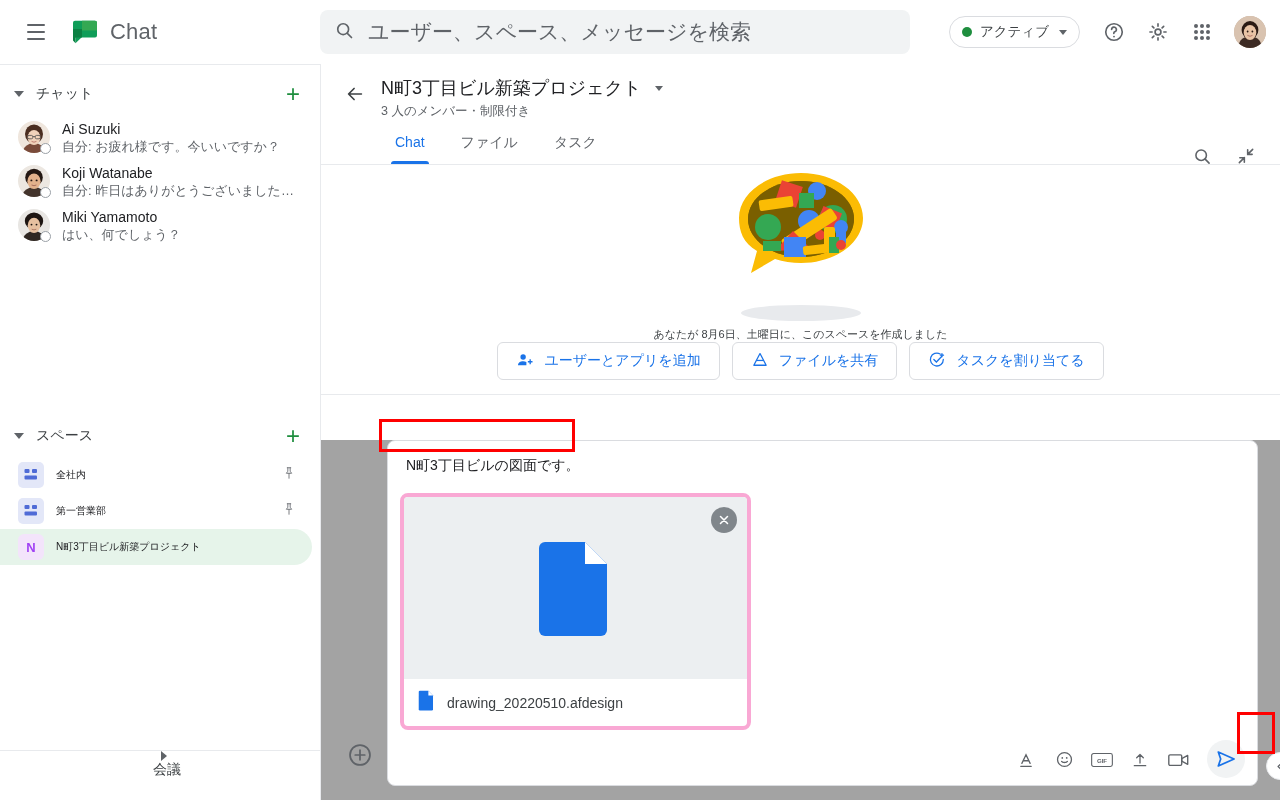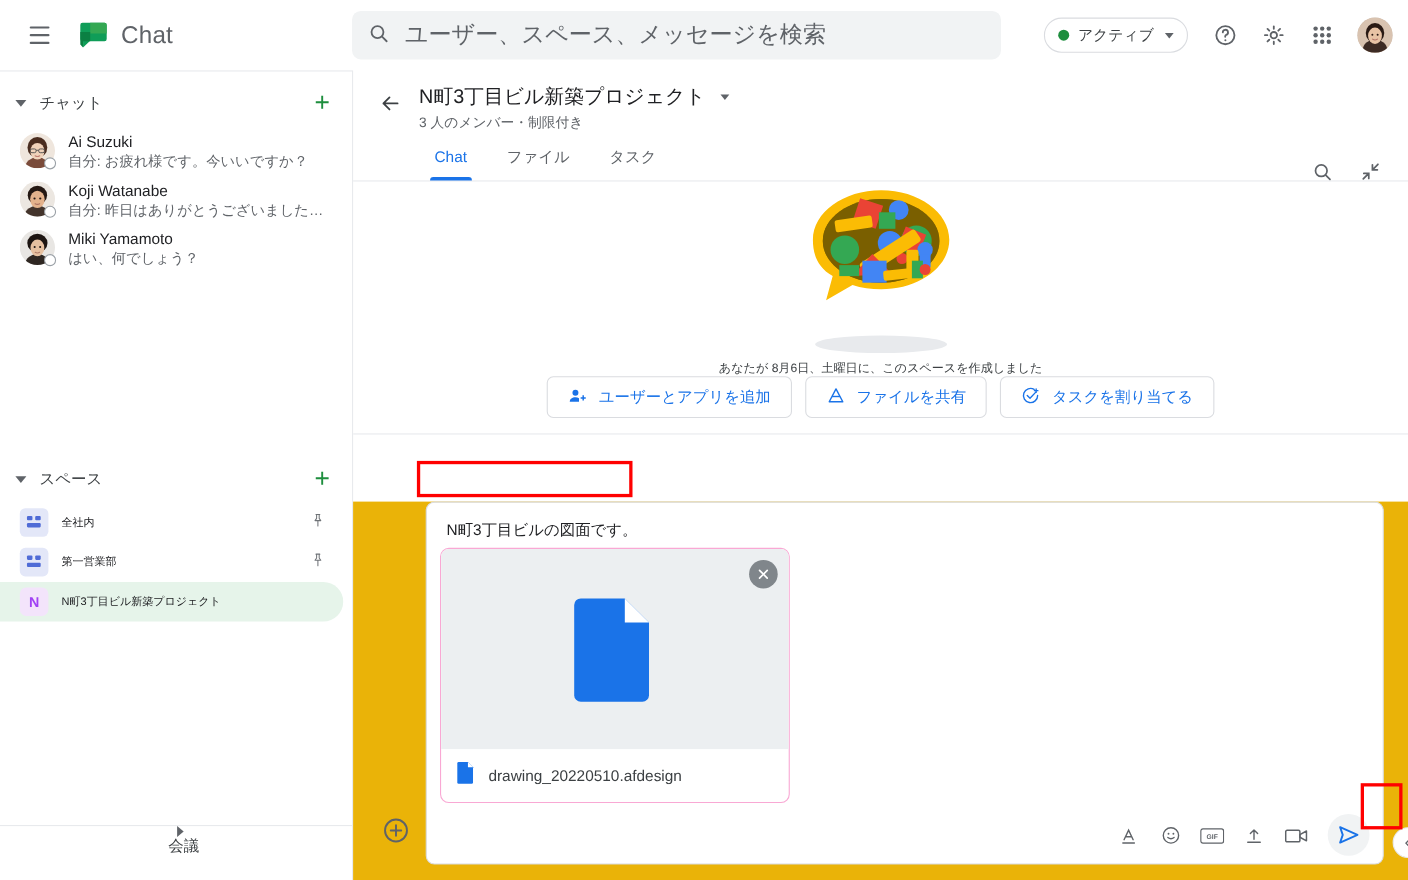--- a/index.html
+++ b/index.html
@@ -164,36 +164,36 @@
     height: 38px; padding: 0 18px; border: 1px solid #dadce0; border-radius: 6px;
     color: #1a73e8; font-size: 14px; cursor: pointer; background: #fff; white-space: nowrap;
   }
   .history { display: flex; align-items: center; justify-content: center; gap: 10px; margin-top: 18px; font-size: 12.5px; color: #5f6368; }
   .msg-divider { width: 100%; border-top: 1px solid #e8eaed; margin-top: 14px; }
 
   
   .composer-wrap {
     position: absolute; left: 0; right: 0; bottom: 0;
     padding: 0 22px 14px 22px; display: flex; align-items: flex-end; gap: 10px;
-    background: #eab308;
+    background: #a3a3a3;
   }
   .plus-circle {
     width: 34px; height: 34px; border-radius: 50%;
     display: flex; align-items: center; justify-content: center;
     cursor: pointer; margin-bottom: 14px; flex: 0 0 34px;
   }
   .composer {
     flex: 1; border: 1px solid #dadce0; border-radius: 8px;
     padding: 12px 12px 6px 12px; background: #fff; min-height: 120px;
     display: flex; flex-direction: column;
   }
   .compose-text { font-size: 14px; color: #202124; padding: 4px 6px; outline: none; }
   .attach-card {
-    width: 318px; border: 1px solid #f9a8d4; border-radius: 8px; overflow: hidden;
-    margin-top: 3px; background: #fff;
+    width: 351px; border: 4px solid #f9a8d4; border-radius: 8px; overflow: hidden;
+    margin-top: 14px; background: #fff;
   }
   .attach-preview {
     height: 182px; background: #eceff1; position: relative;
     display: flex; align-items: center; justify-content: center;
   }
   .doc-glyph { width: 78px; height: 100px; position: relative; }
   .close-chip {
     position: absolute; top: 10px; right: 10px;
     width: 26px; height: 26px; border-radius: 50%; background: #80868b;
     display: flex; align-items: center; justify-content: center; cursor: pointer;

